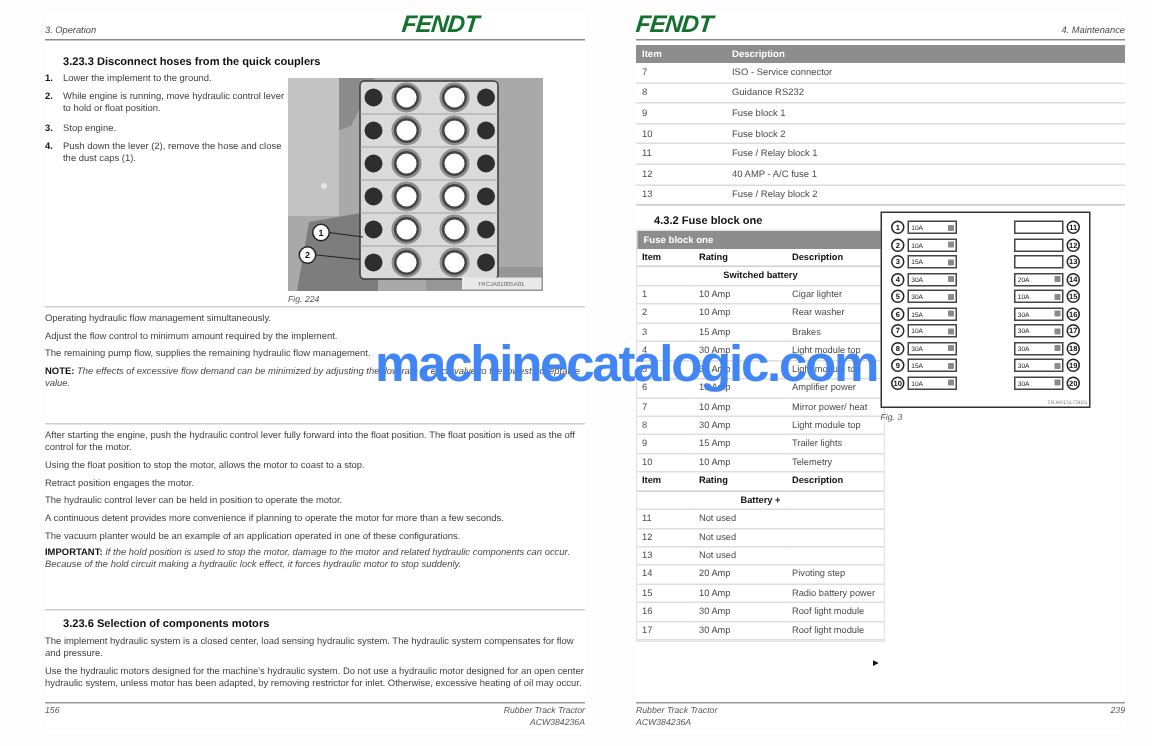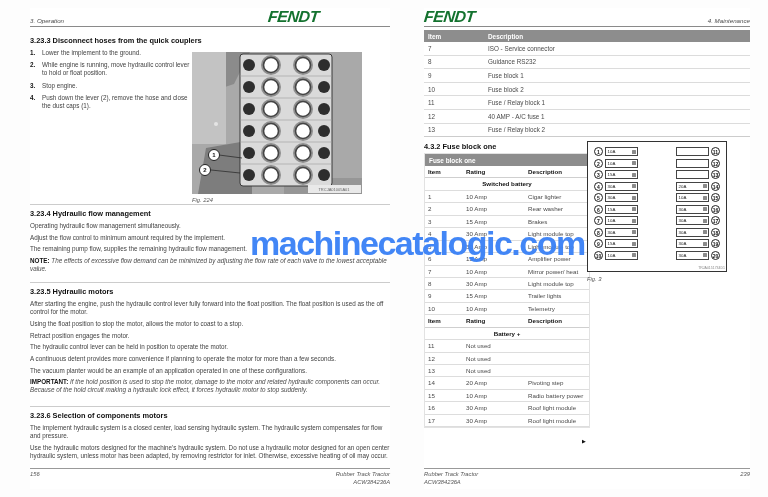--- a/index.html
+++ b/index.html
@@ -12,21 +12,21 @@
   
   .hdr{position:absolute;left:0;top:0;width:100%;height:18px;border-bottom:1px solid #8a8a8a;}
   .hdr-chap{position:absolute;bottom:2px;font-size:6.2px;font-style:italic;color:#4a4a4a;}
   .chap-l{left:0;}
   .chap-r{right:0;}
   .fendt{position:absolute;top:0;font-size:16px;font-weight:900;font-style:italic;
          color:#14722f;letter-spacing:-0.5px;transform:skewX(-6deg);}
   .fendt-l{left:238px;}
   .fendt-r{left:0;}
 
-  h3{font-size:7.4px;font-weight:bold;color:#111;margin:0 0 4px 0;}
+  h3{font-size:7.4px;font-weight:bold;color:#111;margin:0 0 4px 12px;}
   .para{font-size:6.3px;color:#3f3f3f;line-height:1.3;margin:0 0 3.5px 0;}
   .para b{color:#111;}
   .para i{color:#4a4a4a;}
 
   
   .sec{position:absolute;left:0;width:360px;border-top:1px solid #cccccc;padding-top:4px;box-sizing:border-box;}
   #sec1{top:24px;border-top:none;}
   #sec2{top:196px;}
   #sec3{top:274px;}
   #sec4{top:398px;}
@@ -190,31 +190,29 @@
       <text x="22" y="105.2" font-size="6" font-weight="bold" text-anchor="middle" fill="#111">1</text>
       <circle cx="13" cy="118" r="5.5" fill="#fff" stroke="#222" stroke-width="1"></circle>
       <text x="13" y="120.2" font-size="6" font-weight="bold" text-anchor="middle" fill="#111">2</text>
       <rect x="116" y="133" width="53" height="8" fill="#e9e9e9"></rect>
       <text x="142" y="138.6" font-size="4" text-anchor="middle" fill="#666">TRCJA01005A01</text>
     </svg>
   </div>
   <div class="figcap figcap-l">Fig. 224</div>
 
   <div class="sec" id="sec2">
-    <h3>3.23.4  Hydraulic flow management</h3>
     <div id="paras-s2">
         <p class="para">Operating hydraulic flow management simultaneously.</p>
         <p class="para">Adjust the flow control to minimum amount required by the implement.</p>
         <p class="para">The remaining pump flow, supplies the remaining hydraulic flow management.</p>
       </div>
     <p class="para"><b>NOTE:</b> <i>The effects of excessive flow demand can be minimized by adjusting the flow rate of each valve to the lowest acceptable value.</i></p>
   </div>
 
   <div class="sec" id="sec3">
-    <h3>3.23.5  Hydraulic motors</h3>
     <div id="paras-s3">
         <p class="para">After starting the engine, push the hydraulic control lever fully forward into the float position. The float position is used as the off control for the motor.</p>
         <p class="para">Using the float position to stop the motor, allows the motor to coast to a stop.</p>
         <p class="para">Retract position engages the motor.</p>
         <p class="para">The hydraulic control lever can be held in position to operate the motor.</p>
         <p class="para">A continuous detent provides more convenience if planning to operate the motor for more than a few seconds.</p>
         <p class="para">The vacuum planter would be an example of an application operated in one of these configurations.</p>
       </div>
     <p class="para"><b>IMPORTANT:</b> <i>If the hold position is used to stop the motor, damage to the motor and related hydraulic components can occur. Because of the hold circuit making a hydraulic lock effect, it forces hydraulic motor to stop suddenly.</i></p>
   </div>

